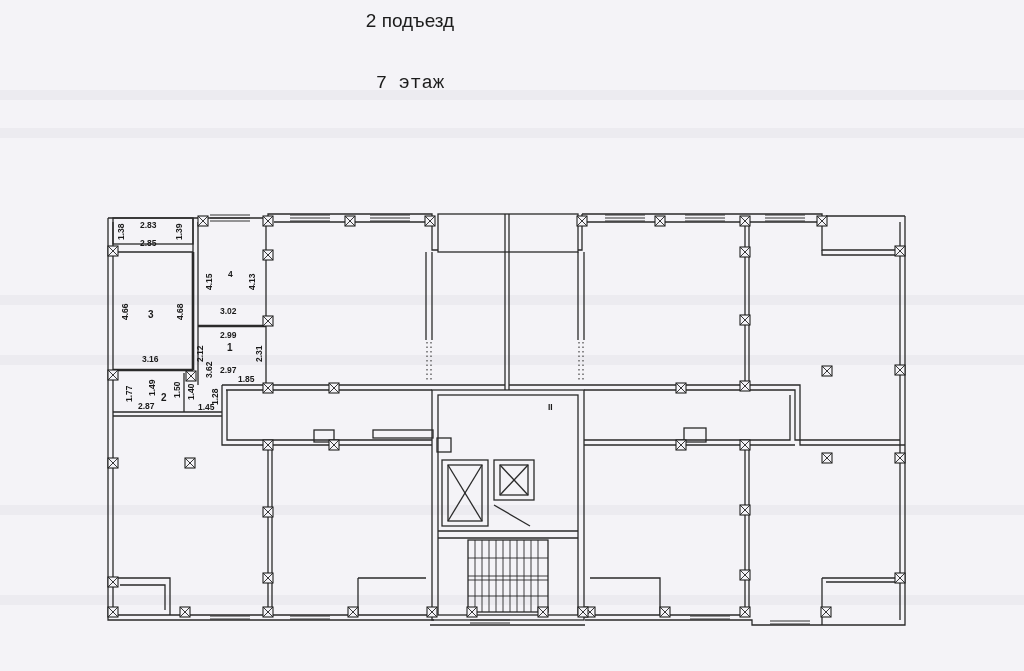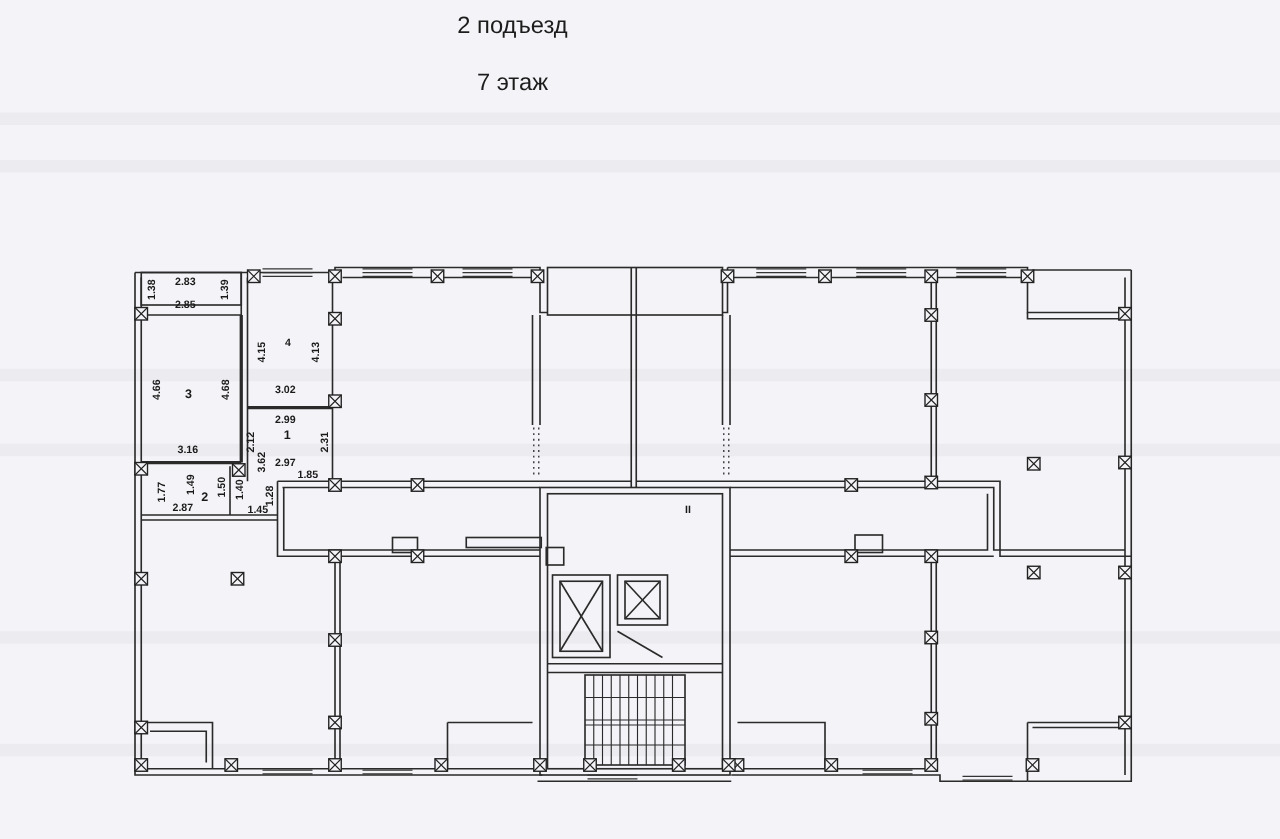--- a/index.html
+++ b/index.html
@@ -1,21 +1,21 @@
 <!DOCTYPE html>
 <html><head>
 <meta charset="utf-8">
 <style>
   html, body { margin:0; padding:0; }
   body { width:1024px; height:671px; background:#f4f3f7; position:relative; overflow:hidden;
          font-family:"Liberation Sans", sans-serif; color:#1a1a1a; }
   .bleed { position:absolute; left:0; right:0; height:10px; background:rgba(120,120,130,0.06); }
   .title { position:absolute; left:0; width:820px; text-align:center; font-size:19px; color:#1c1c1c; }
   #t1 { top:10px; }
-  #t2 { top:56px; }
+  #t2 { top:72px;font-family:Liberation Mono, monospace; }
   svg { position:absolute; left:0; top:0; }
   .w { fill:none; stroke:#2a2a2a; stroke-width:1.3; }
   .wt { fill:none; stroke:#2a2a2a; stroke-width:2.6; }
   .col rect { fill:#f4f3f7; stroke:#222; stroke-width:1.1; }
   .col line { stroke:#222; stroke-width:0.9; }
   .dim { font-family:"Liberation Sans", sans-serif; font-size:8.5px; font-weight:bold; fill:#1a1a1a; }
   .rn { font-family:"Liberation Sans", sans-serif; font-size:10px; font-weight:bold; fill:#1a1a1a; }
   .win line { stroke:#333; stroke-width:1; }
   .dots { stroke:#444; stroke-width:1.2; stroke-dasharray:1.5 3; }
 </style>

